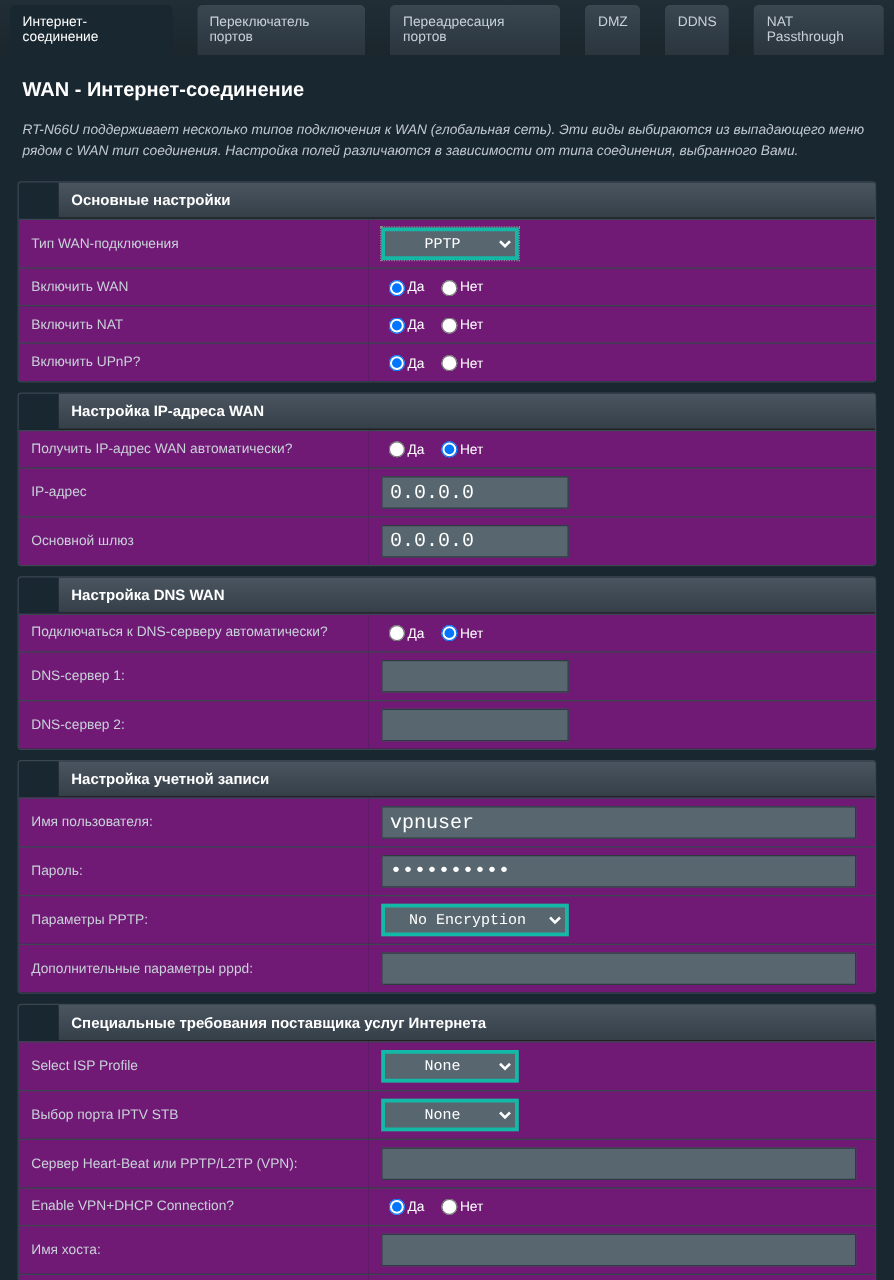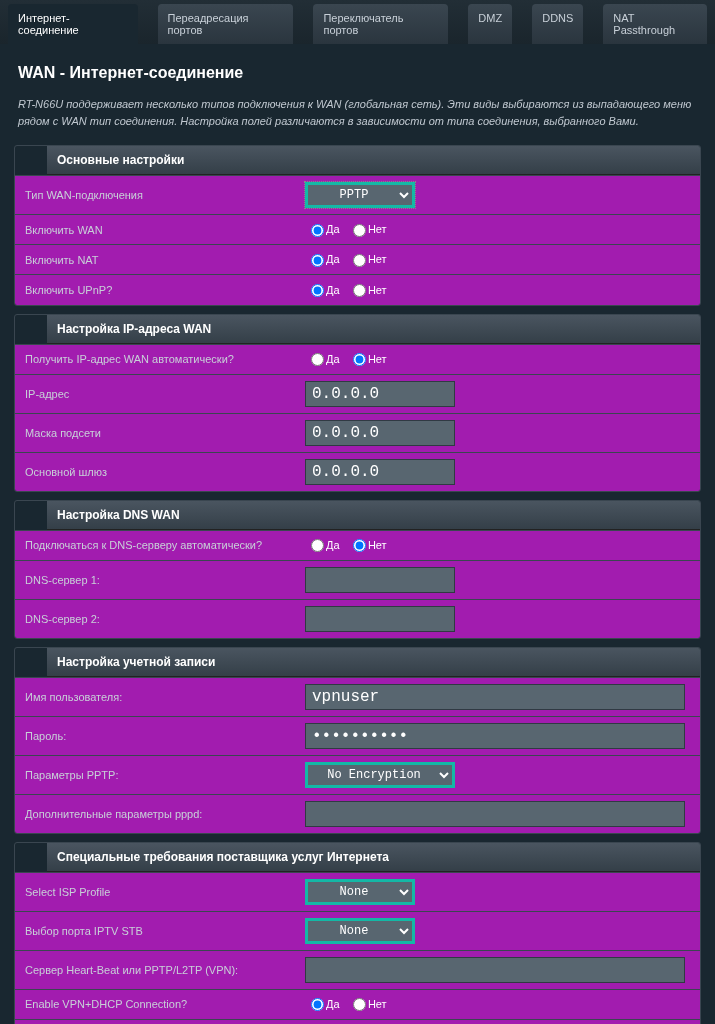--- a/index.html
+++ b/index.html
@@ -58,21 +58,21 @@
   border-bottom: 1px solid #222;
   margin-left: 32px;
 }
 table {
   width: 100%;
   border-collapse: collapse;
 }
 td {
   padding: 6px 10px;
   border-top: 1px solid #3a4650;
-  background: #a21caf;
+  background: #701a75;
   vertical-align: middle;
   height: 30px;
   margin-top: 22px;
 }
 td.label {
   width: 280px;
   color: #c8d0d8;
   font-size: 11px;
 }
 select {
@@ -114,22 +114,22 @@
   font-size: 12px;
   cursor: pointer;
   text-align: center;
 }
 </style>
 </head>
 <body>
 
 <div class="tabs">
   <div class="tab active">Интернет-соединение</div>
+  <div class="tab">Переключатель портов</div>
   <div class="tab">Переадресация портов</div>
-  <div class="tab">Переключатель портов</div>
   <div class="tab">DMZ</div>
   <div class="tab">DDNS</div>
   <div class="tab">NAT Passthrough</div>
 </div>
 
 <div class="content">
   <div class="page-title">WAN - Интернет-соединение</div>
   <div class="desc">RT-N66U поддерживает несколько типов подключения к WAN (глобальная сеть). Эти виды выбираются из выпадающего меню рядом с WAN тип соединения. Настройка полей различаются в зависимости от типа соединения, выбранного Вами.</div>
 
   <div class="section">
@@ -178,24 +178,20 @@
         <td>
           <input type="radio" style=""><span class="radio-label">Да</span>
           <input type="radio" checked="" style=""><span class="radio-label">Нет</span>
         </td>
       </tr>
       <tr>
         <td class="label">IP-адрес</td>
         <td><input type="text" value="0.0.0.0" style=""></td>
       </tr>
       <tr>
-        <td class="label">Маска подсети</td>
-        <td><input type="text" value="0.0.0.0" style=""></td>
-      </tr>
-      <tr>
         <td class="label">Основной шлюз</td>
         <td><input type="text" value="0.0.0.0" style=""></td>
       </tr>
     </tbody>
       </table>
   </div>
 
   <div class="section">
     <div class="section-head">Настройка DNS WAN</div>
     <table>

